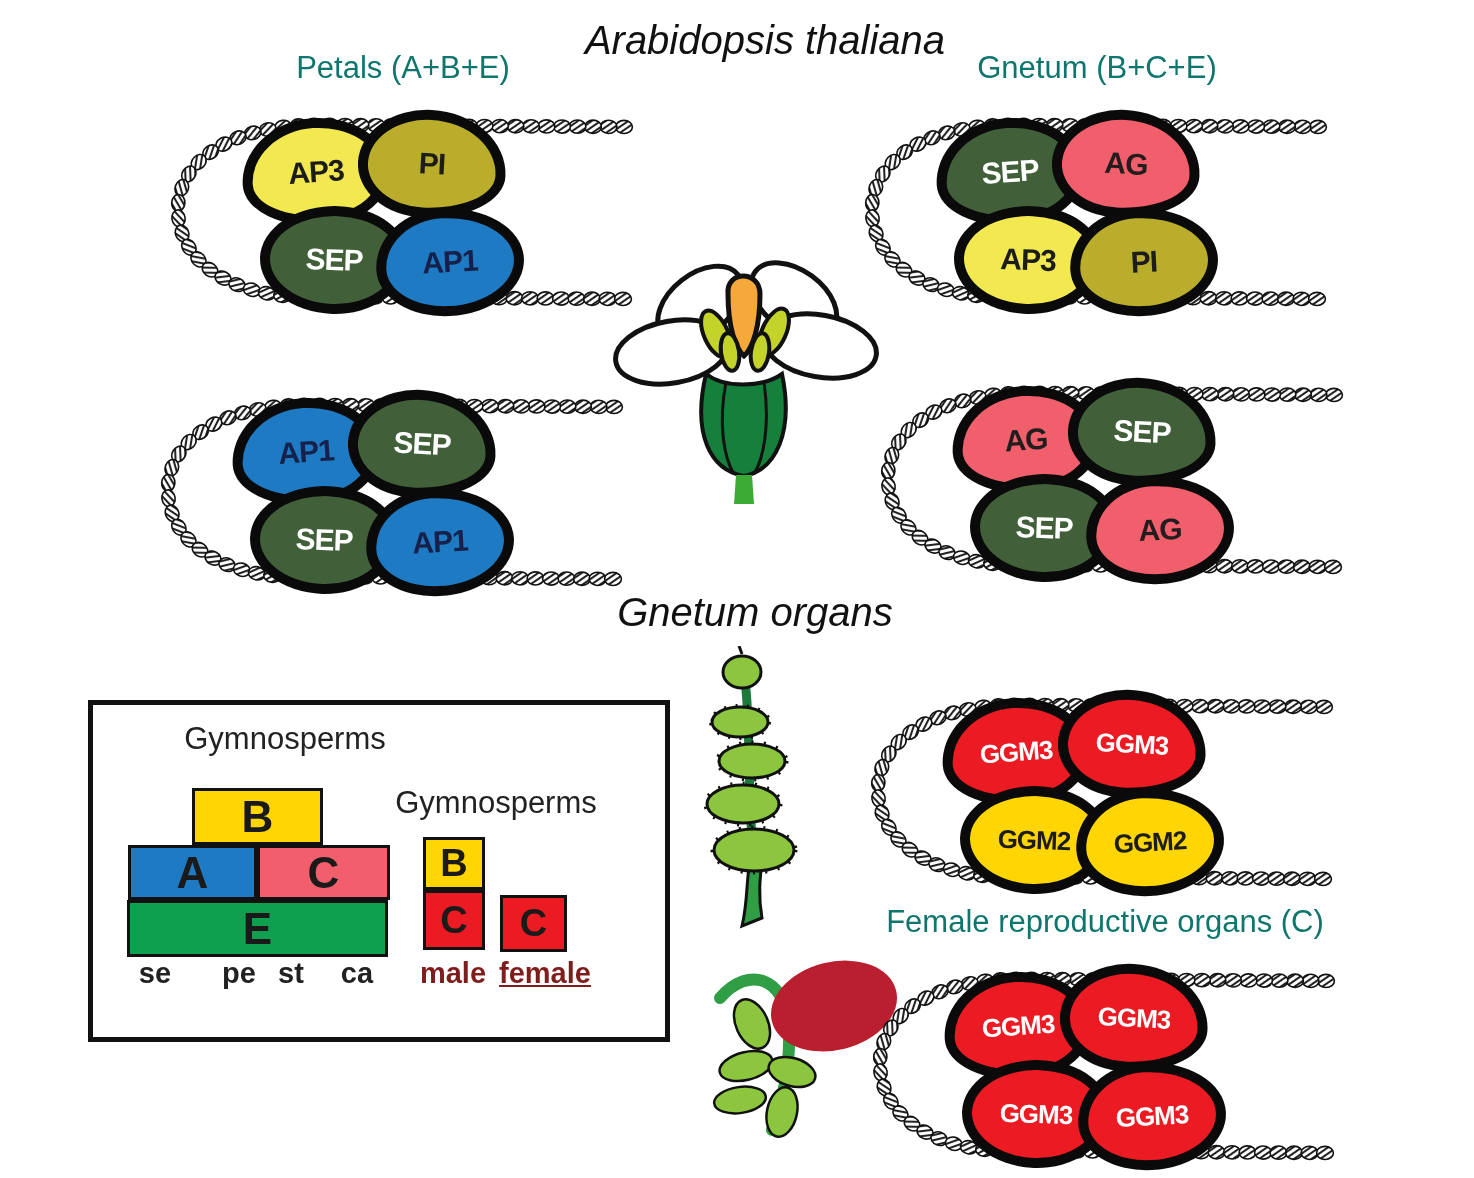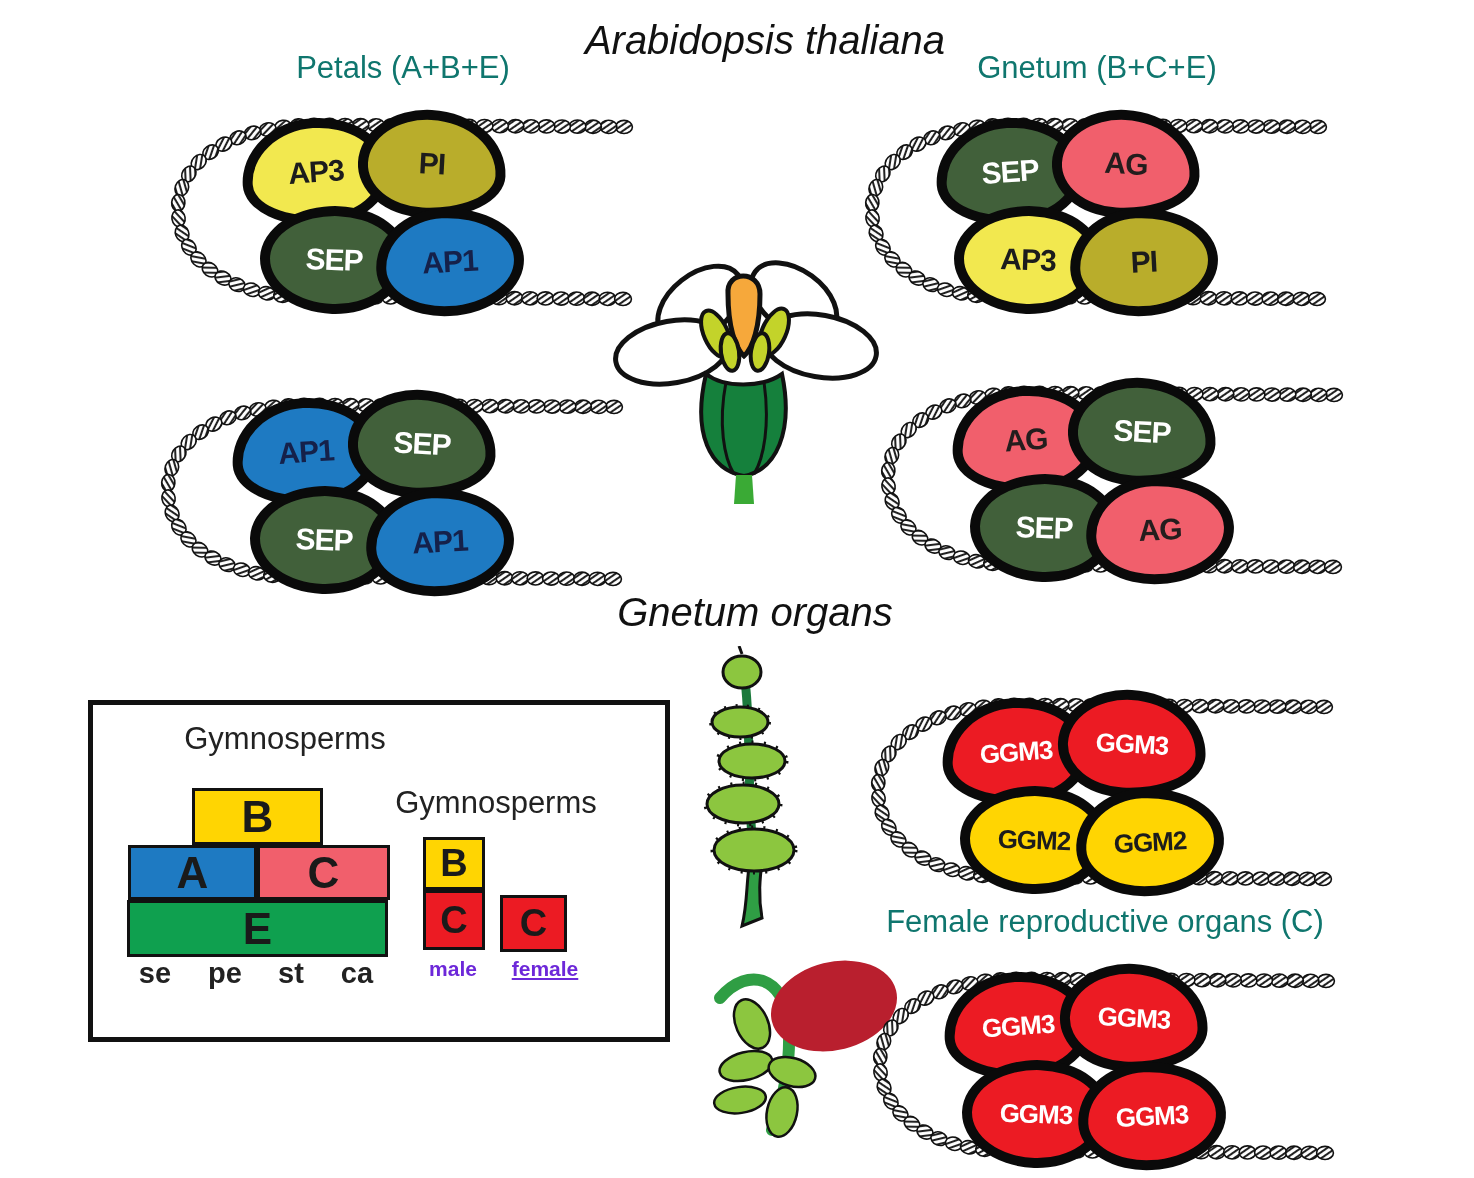--- a/index.html
+++ b/index.html
@@ -58,23 +58,23 @@
          font-weight:bold;font-size:44px;color:#1a1a1a;}
   .blk-B{left:99px; top:83px; width:131px;height:57px;}
   .blk-A{left:35px; top:140px;width:129px;height:55px;}
   .blk-C{left:164px;top:140px;width:133px;height:55px;}
   .blk-E{left:34px; top:195px;width:261px;height:57px;}
   .blk-gmB{left:330px;top:132px;width:62px;height:53px;font-size:38px;}
   .blk-gmC{left:330px;top:185px;width:62px;height:60px;font-size:38px;}
   .blk-gfC{left:407px;top:190px;width:67px;height:57px;font-size:38px;}
   .whorl{position:absolute;top:252px;width:60px;text-align:center;
          font-weight:bold;font-size:29px;color:#222;}
-  .wh-se{left:32px;}.wh-pe{left:102px;}.wh-st{left:168px;}.wh-ca{left:234px;}
+  .wh-se{left:32px;}.wh-pe{left:116px;}.wh-st{left:168px;}.wh-ca{left:234px;}
   .sex-label{position:absolute;top:252px;text-align:center;font-weight:bold;
-             font-size:21px;color:#6d28d9;}
+             font-size:29px;color:#7f1d1d;}
   .sx-male{left:322px;width:76px;}.sx-female{left:404px;width:96px;text-decoration:underline;}
 
   .defs-holder{position:absolute;width:0;height:0;}
 </style>
 </head>
 <body>
 
 <svg class="defs-holder" aria-hidden="true">
   <defs>
     <pattern id="dnaHatch" patternUnits="userSpaceOnUse" width="5" height="5" patternTransform="rotate(55)">

